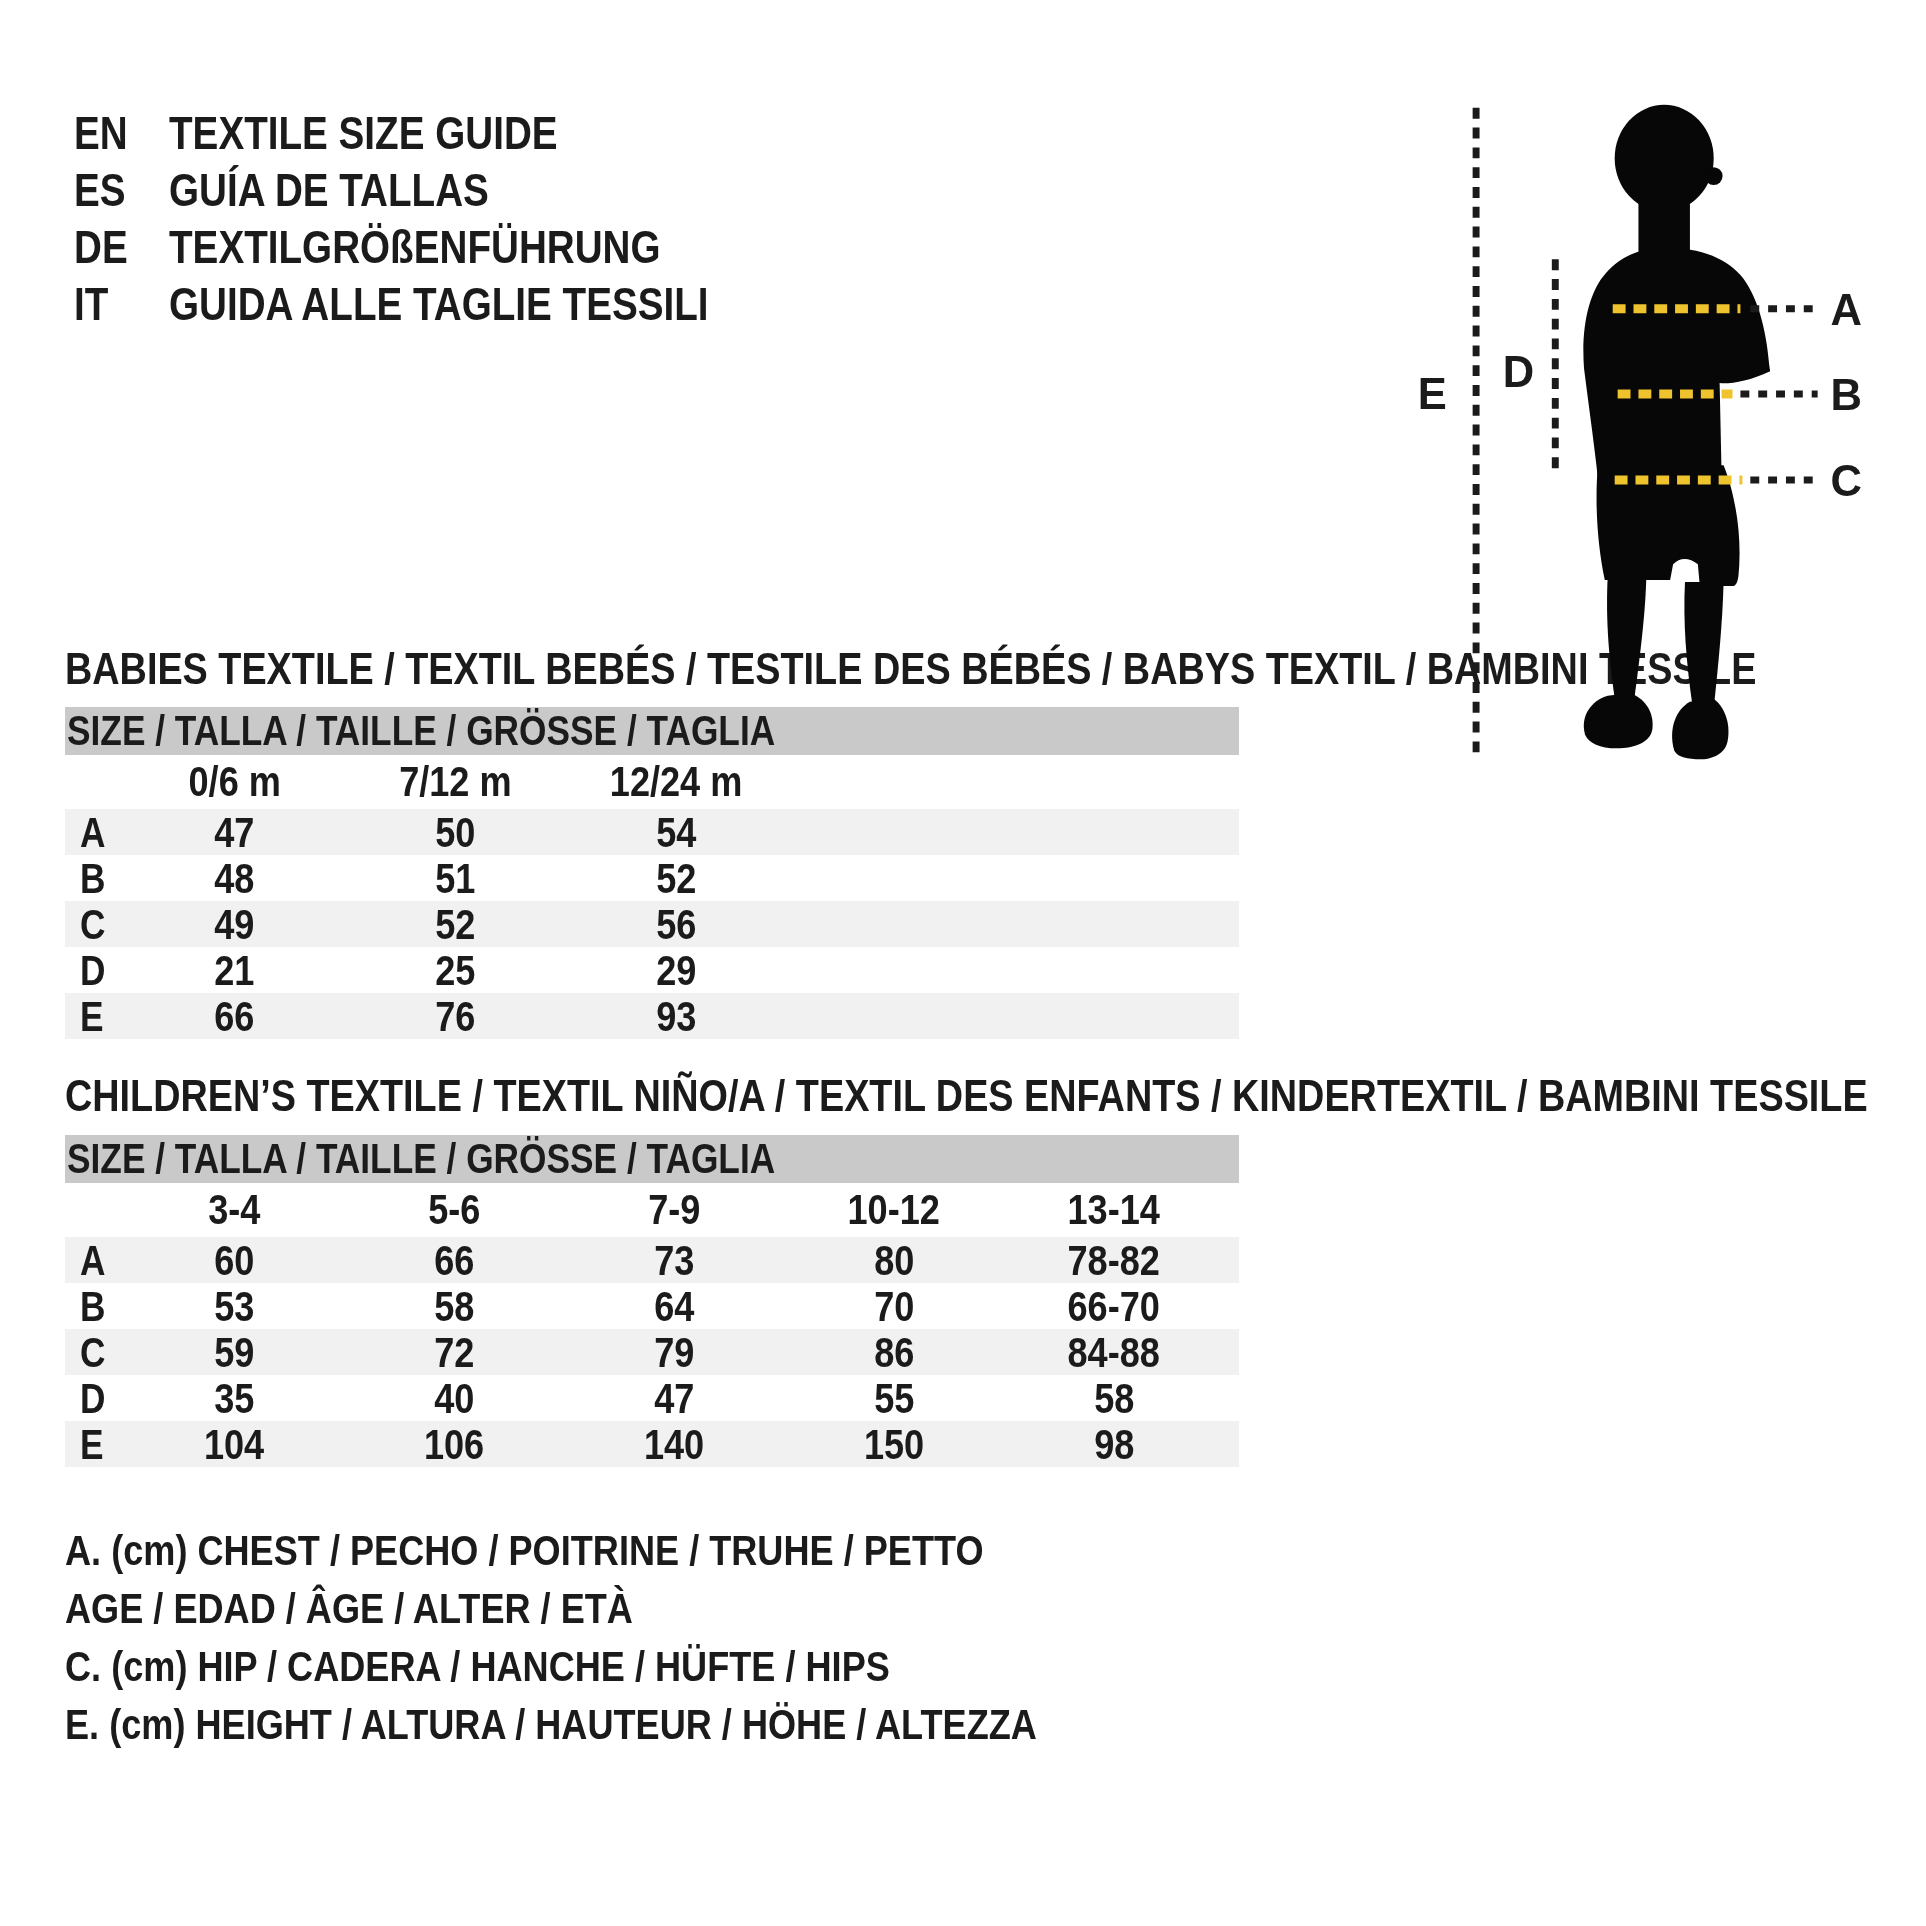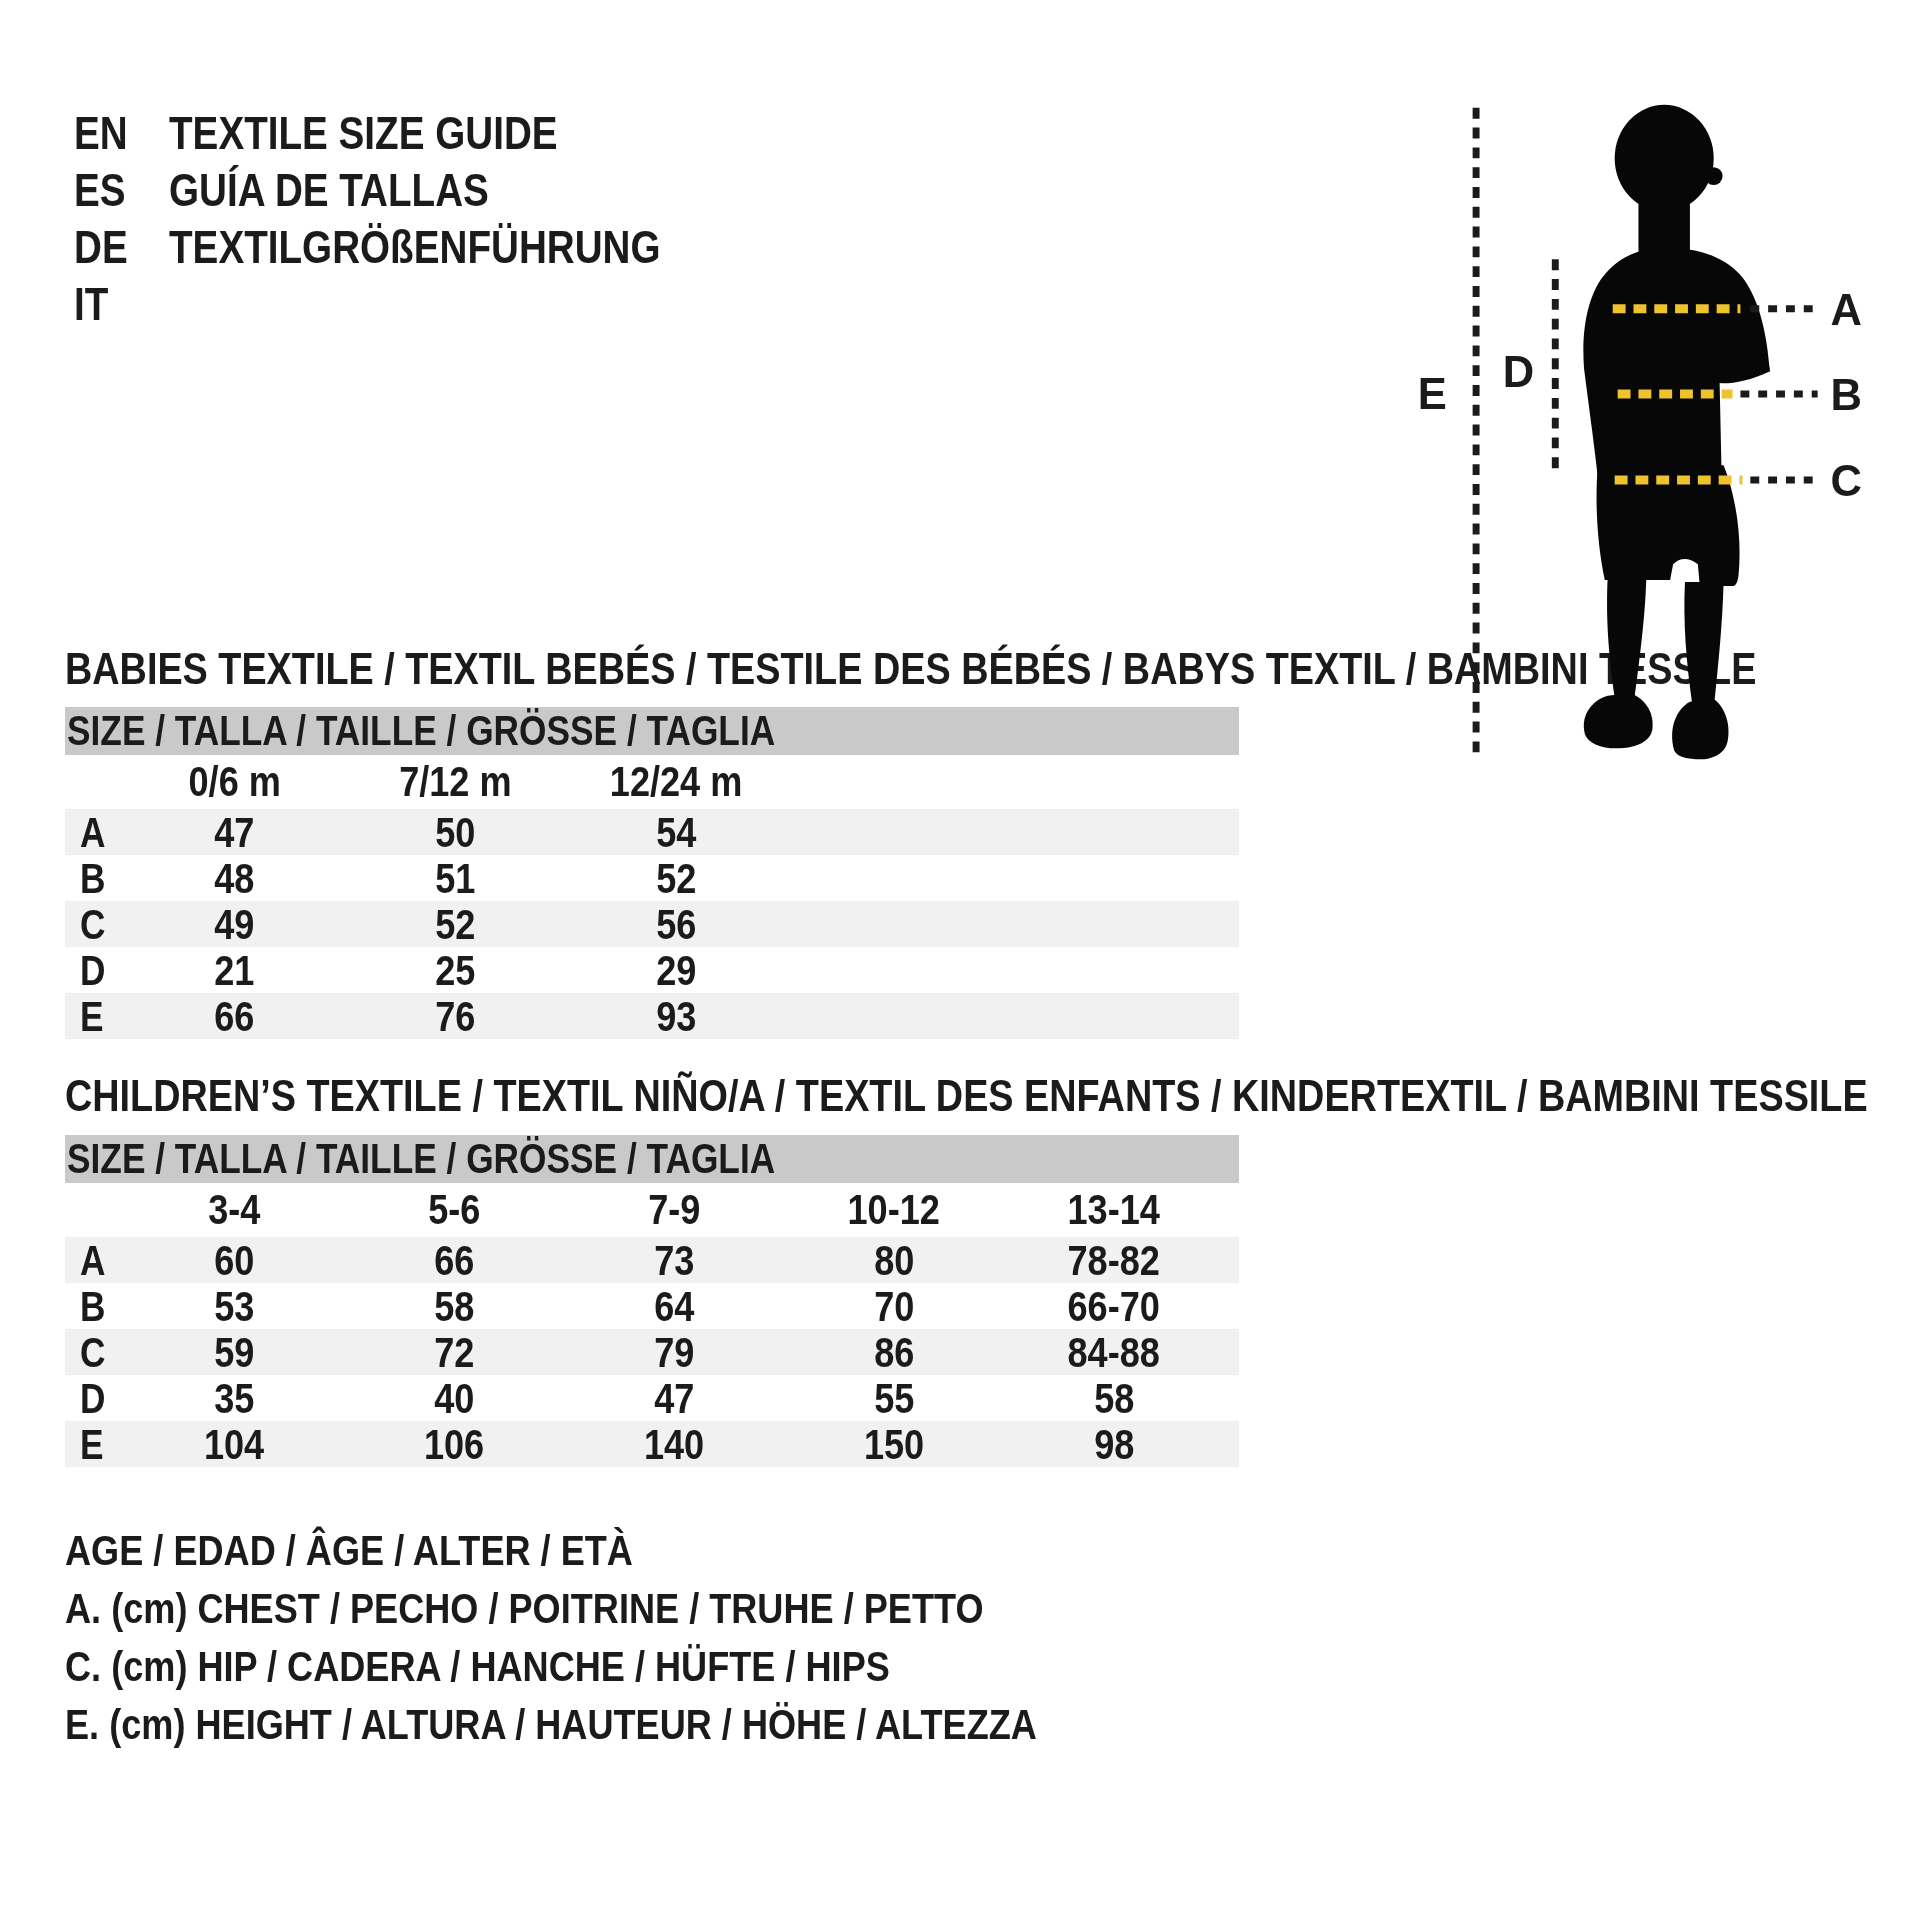--- a/index.html
+++ b/index.html
@@ -56,20 +56,21 @@
     <div class="lang-row">
       <span class="lang-code"><span class="cx">ES</span></span>
       <span><span class="cx">GUÍA DE TALLAS</span></span>
     </div>
     <div class="lang-row">
       <span class="lang-code"><span class="cx">DE</span></span>
       <span><span class="cx">TEXTILGRÖßENFÜHRUNG</span></span>
     </div>
     <div class="lang-row">
       <span class="lang-code"><span class="cx">IT</span></span>
+      <span><span class="cx">GUIDA ALLE TAGLIE TESSILI</span></span>
     </div>
   </div>
 
   <div class="sec-heading babies"><span class="cx">BABIES TEXTILE / TEXTIL BEBÉS / TESTILE DES BÉBÉS / BABYS TEXTIL / BAMBINI TESSILE</span></div>
 
   <div class="sizetable babies">
     <div class="thead"><span class="cx">SIZE / TALLA / TAILLE / GRÖSSE / TAGLIA</span></div>
     <div class="gridrow colhead">
       <span class="rowlabel"></span>
       <span class="cell"><span class="cxc">0/6 m</span></span>
@@ -156,22 +157,22 @@
       <span class="rowlabel"><span class="cx">E</span></span>
       <span class="cell"><span class="cxc">104</span></span>
       <span class="cell"><span class="cxc">106</span></span>
       <span class="cell"><span class="cxc">140</span></span>
       <span class="cell"><span class="cxc">150</span></span>
       <span class="cell"><span class="cxc">98</span></span>
     </div>
   </div>
 
   <div class="legend">
+    <div class="legend-line"><span class="cx">A. (cm) CHEST / PECHO / POITRINE / TRUHE / PETTO</span></div>
     <div class="legend-line"><span class="cx">AGE / EDAD / ÂGE / ALTER / ETÀ</span></div>
-    <div class="legend-line"><span class="cx">A. (cm) CHEST / PECHO / POITRINE / TRUHE / PETTO</span></div>
     <div class="legend-line"><span class="cx">C. (cm) HIP / CADERA / HANCHE / HÜFTE / HIPS</span></div>
     <div class="legend-line"><span class="cx">E. (cm) HEIGHT / ALTURA / HAUTEUR / HÖHE / ALTEZZA</span></div>
   </div>
 
   <svg class="figure" viewBox="1400 90 500 700" xmlns="http://www.w3.org/2000/svg">
 
     <line x1="1491" y1="109" x2="1491" y2="768" stroke="#1b1b1b" stroke-width="7" stroke-dasharray="11 9"></line>
     <line x1="1571" y1="262" x2="1571" y2="473" stroke="#1b1b1b" stroke-width="7" stroke-dasharray="11 9"></line>
 
     <g fill="#070707">

